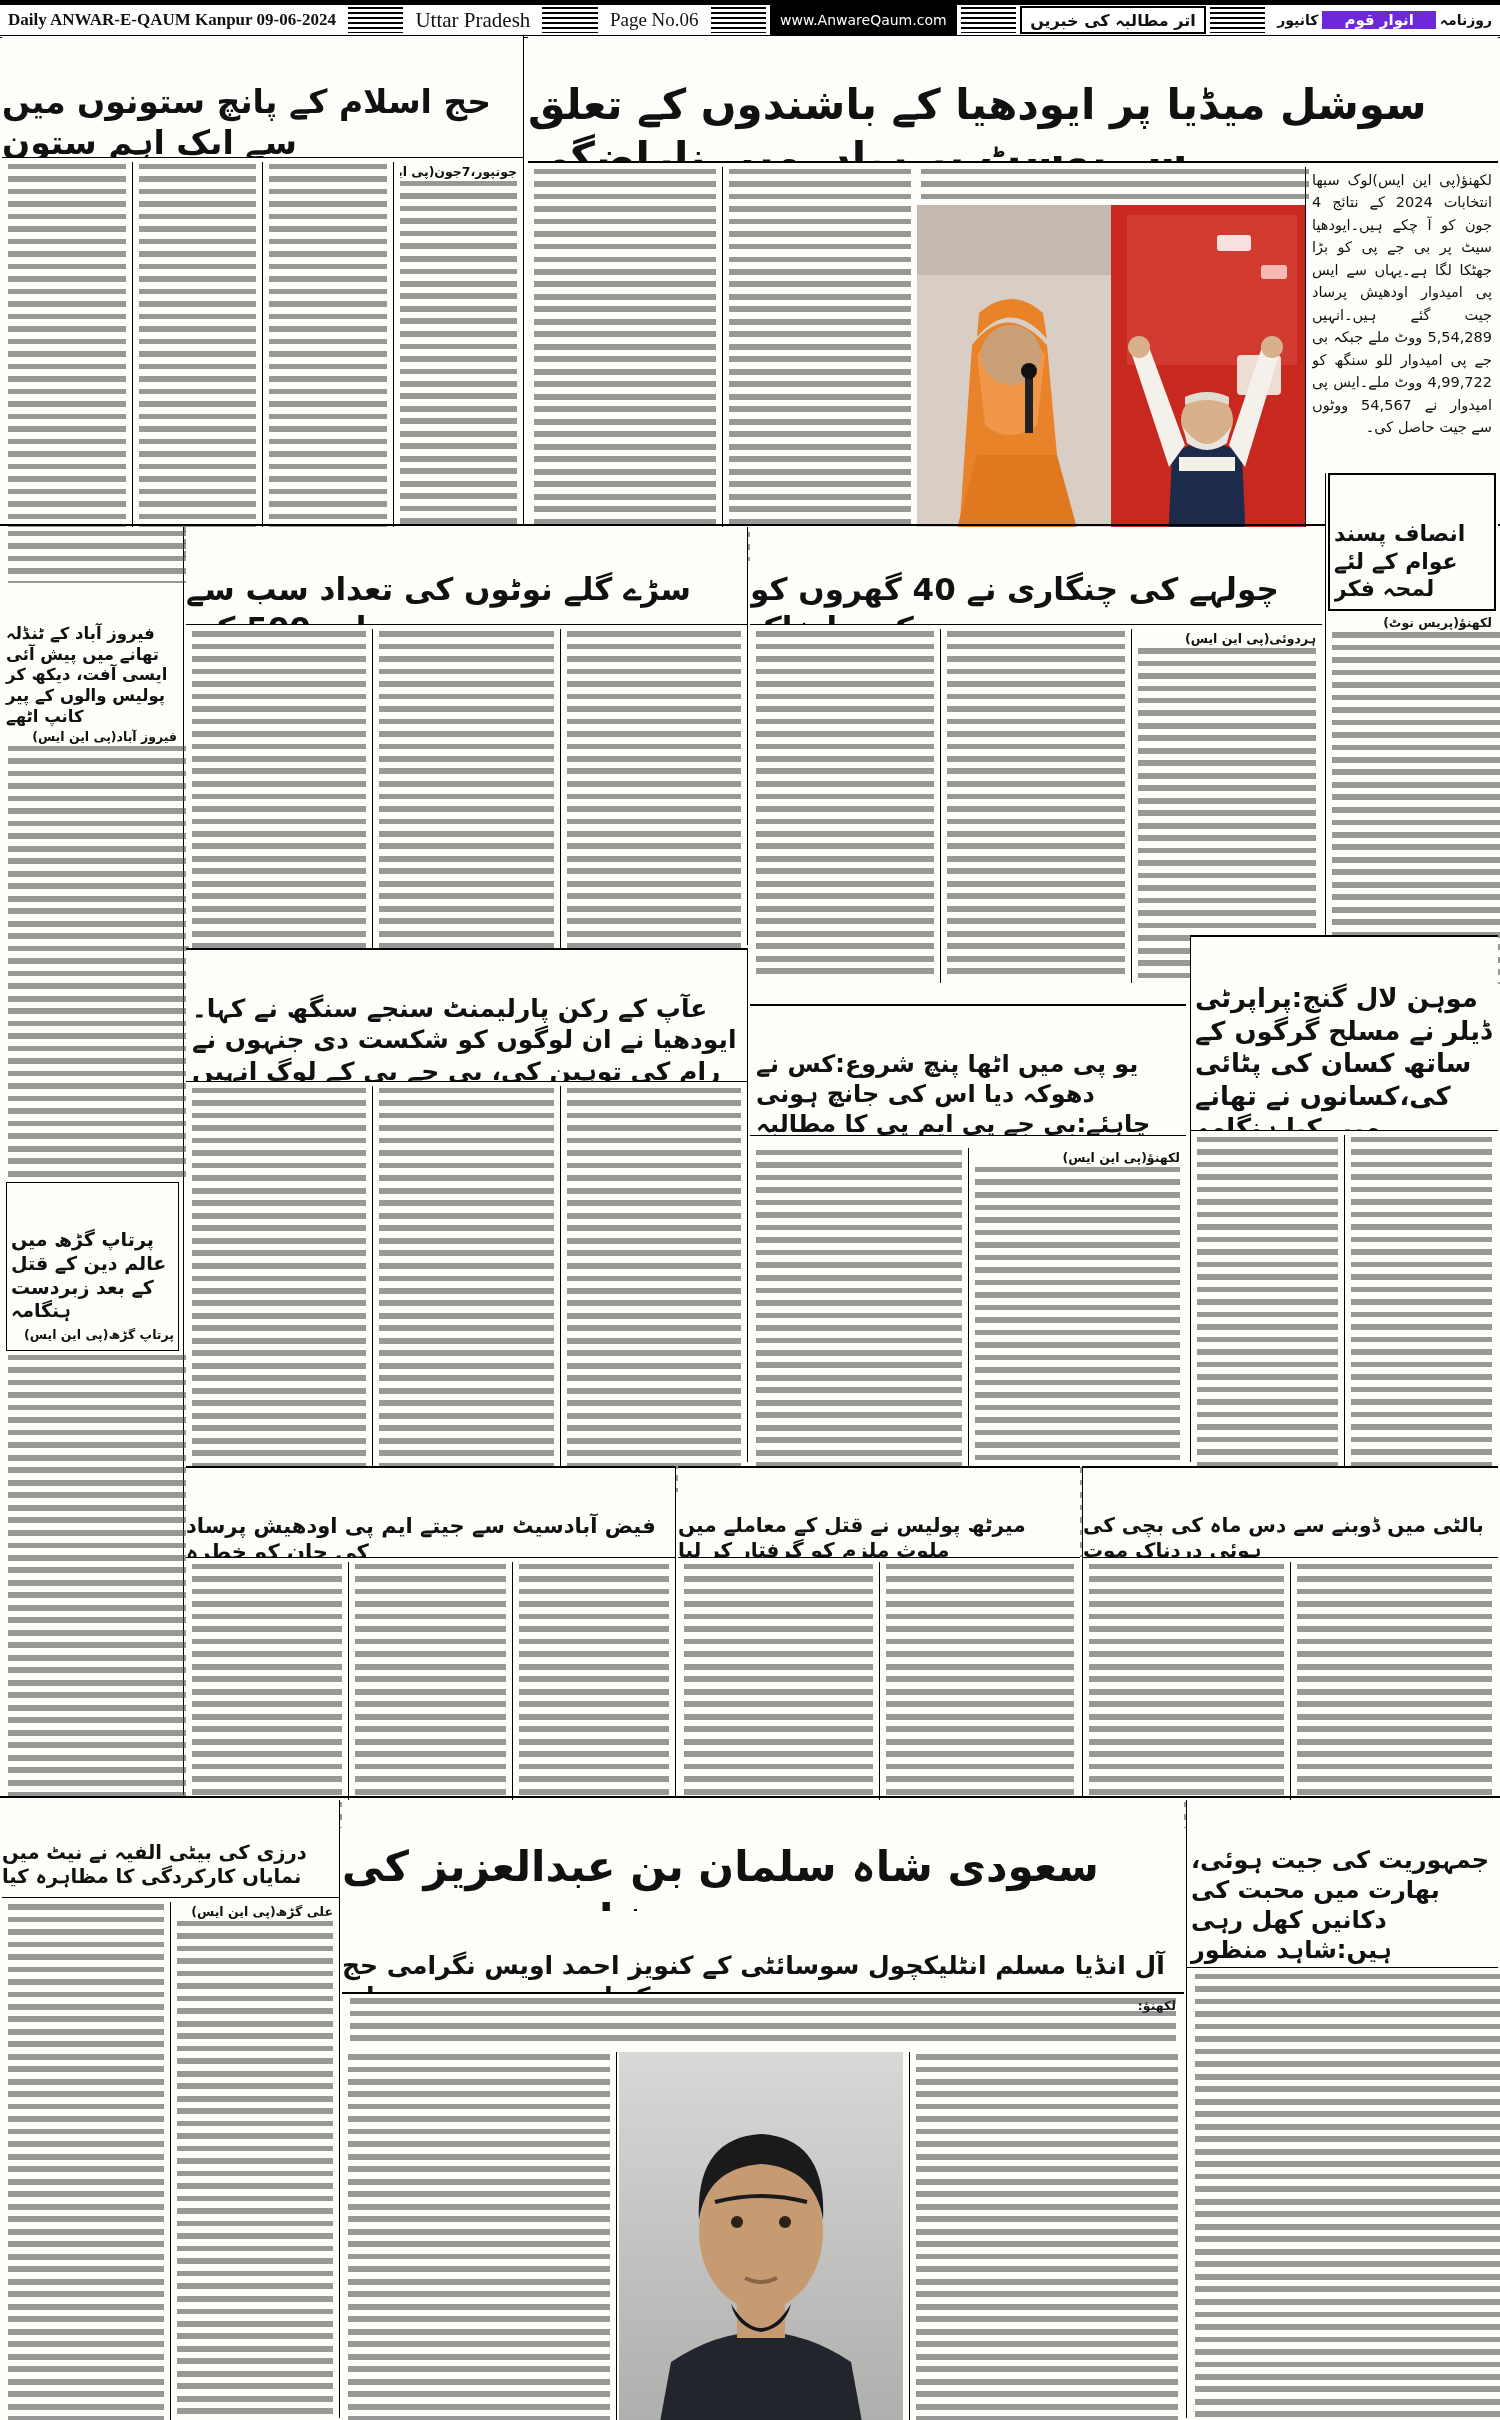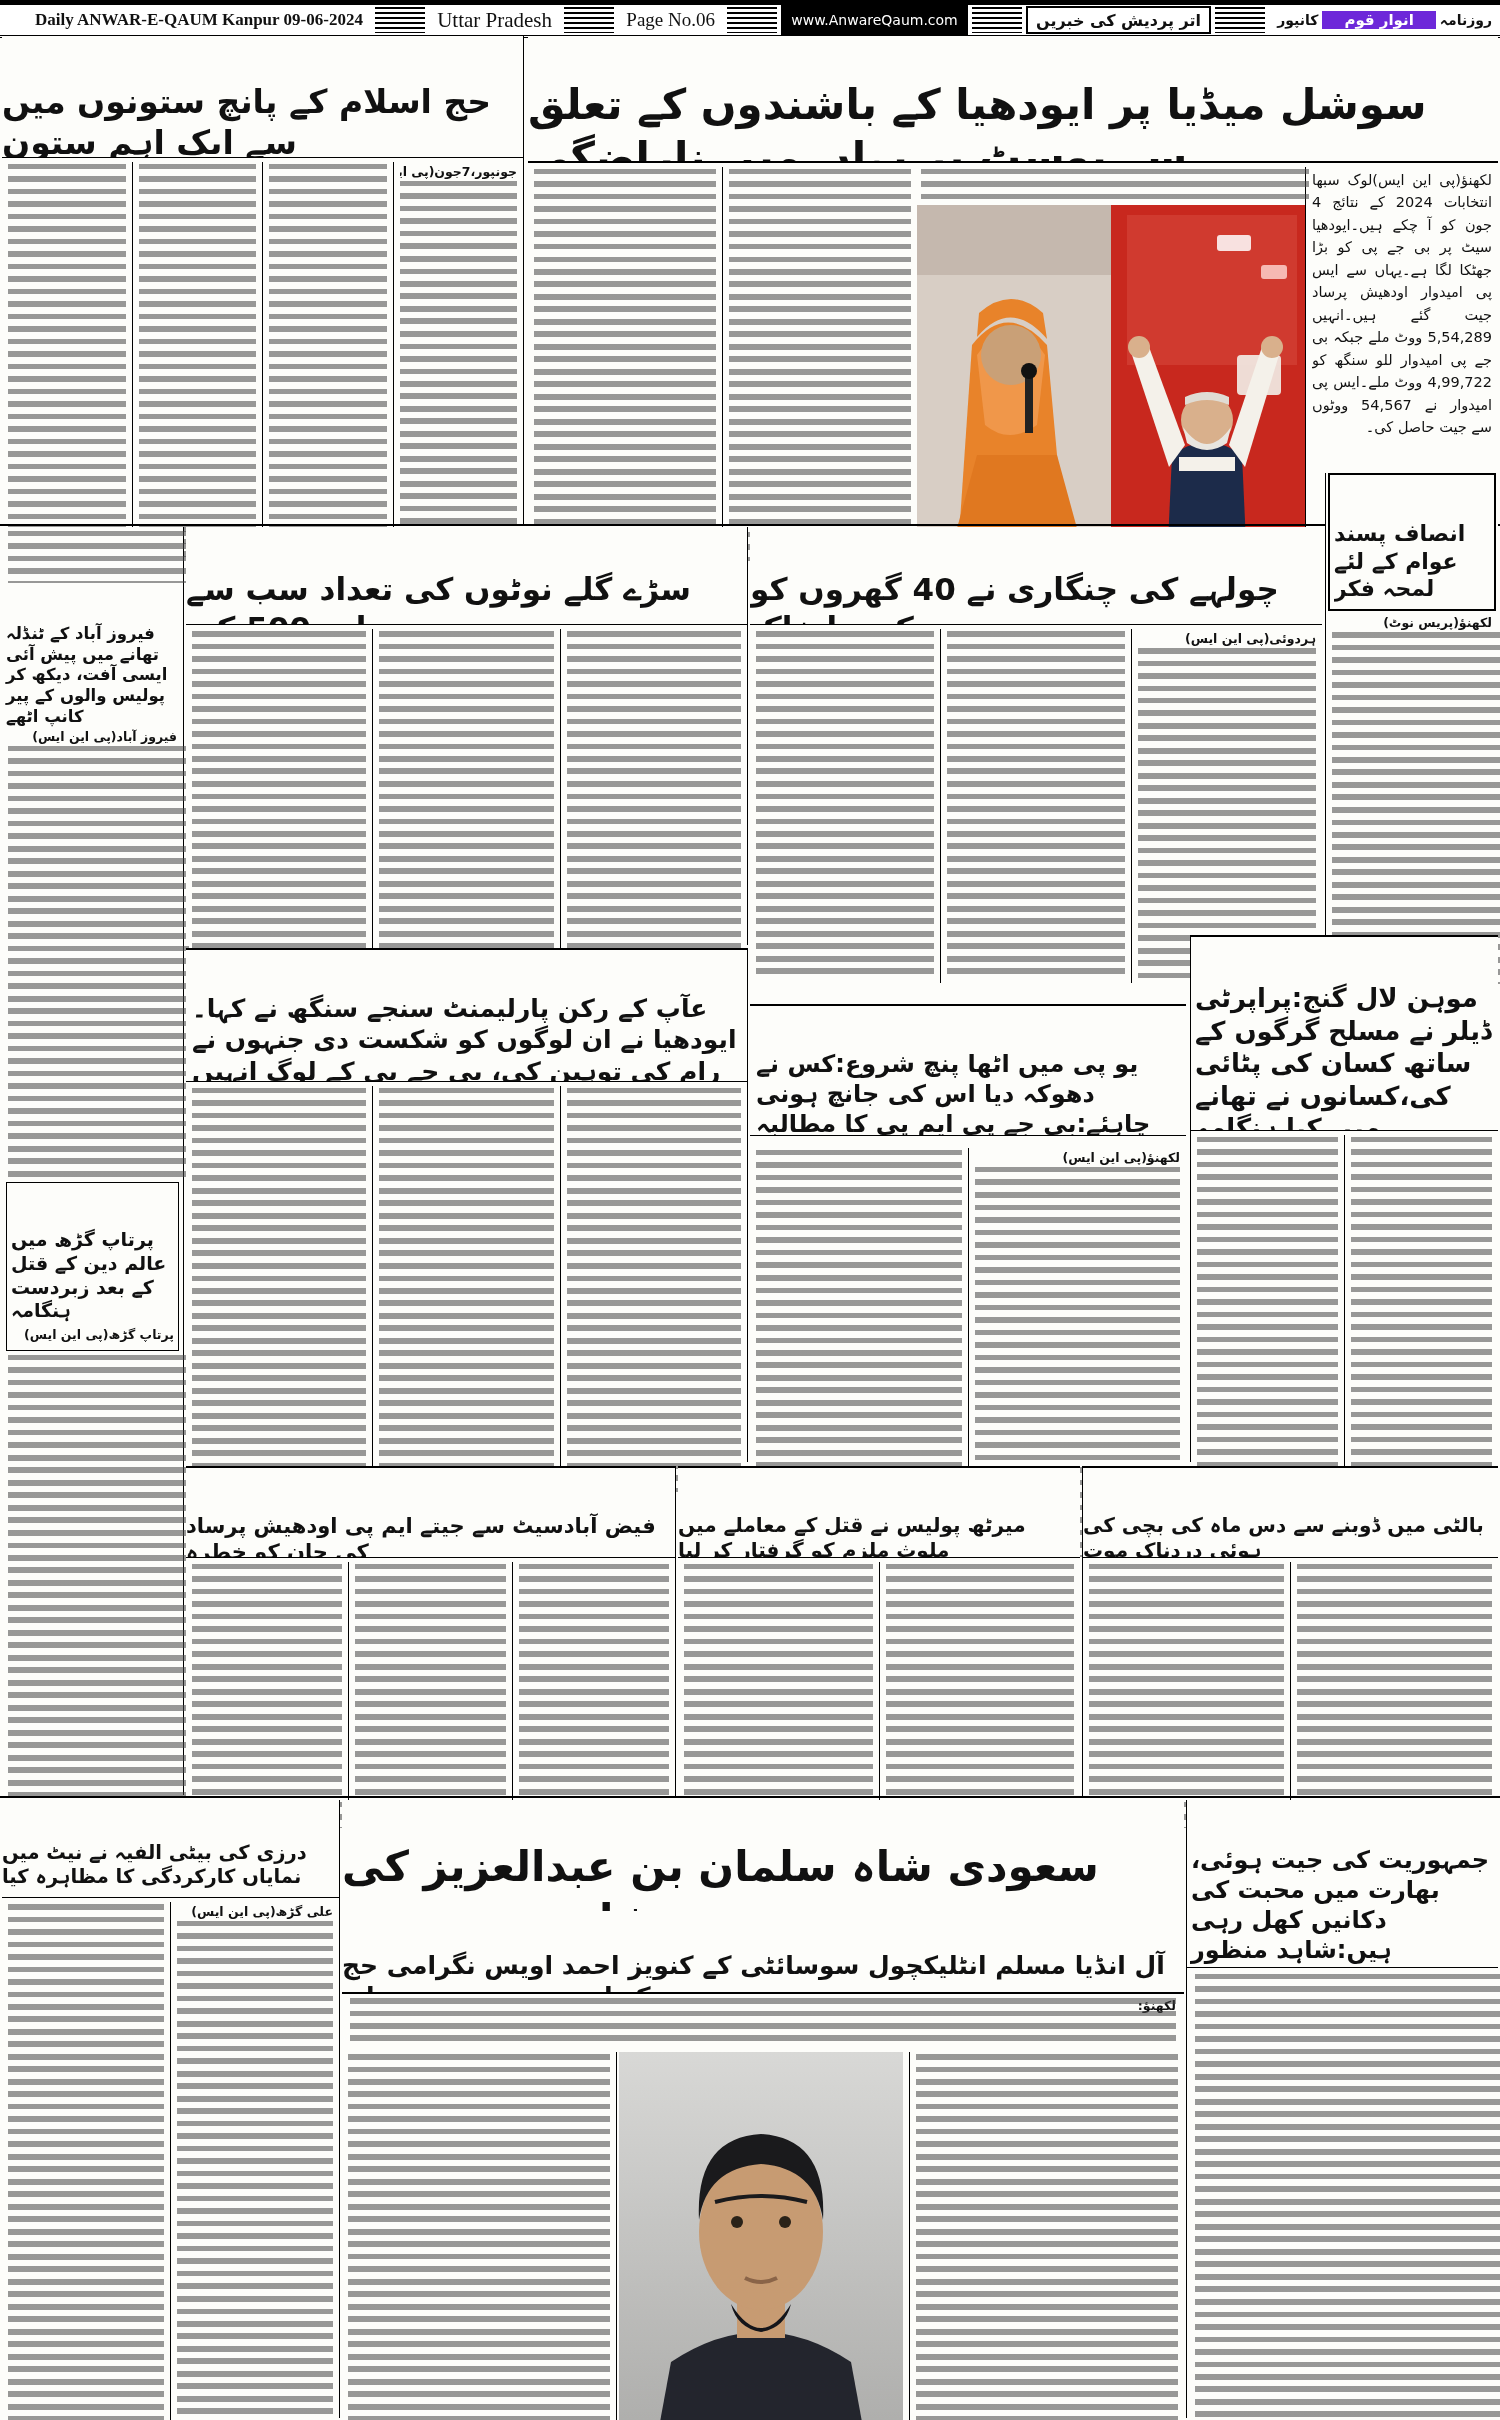--- a/index.html
+++ b/index.html
@@ -3,21 +3,21 @@
 <meta charset="utf-8">
 <style>
   html,body{margin:0;padding:0;background:#e8e8e4;}
   .page{position:relative;width:1500px;height:2420px;background:#fdfdfa;margin:0 auto;
         font-family:"DejaVu Sans",sans-serif;color:#111;overflow:hidden;}
   
   .hdr{position:absolute;left:0;top:0;width:1500px;height:30px;border-top:5px solid #000;
        border-bottom:3px double #000;display:flex;align-items:stretch;background:#fff;}
   .hseg{display:flex;align-items:center;padding:0 8px;white-space:nowrap;}
   .stripes{flex:1;min-width:24px;background:repeating-linear-gradient(to bottom,#000 0 2px,#fff 2px 5px);margin:2px 4px;}
-  .h-en{font-weight:bold;font-size:17px;font-family:"Liberation Serif",serif;margin-left:27px;}
+  .h-en{font-weight:bold;font-size:17px;font-family:"Liberation Serif",serif;}
   .h-up{font-size:21px;font-family:"Liberation Serif",serif;}
   .h-web{background:#000;color:#fff;font-size:14px;padding:0 10px;}
   .h-ur{font-weight:bold;font-size:16px;direction:rtl;border:2px solid #000;margin:1px 0;}
   .mast{direction:rtl;font-size:14px;font-weight:bold;display:flex;align-items:center;gap:4px;}
   .mast .inv{background:#6d28d9;color:#fff;padding:0 22px;font-size:15px;}
   
   .art{position:absolute;box-sizing:border-box;background:#fdfdfa;}
   .hl{direction:rtl;text-align:left;font-weight:bold;line-height:1.25;overflow:hidden;margin-top:39px;}
   .cols{display:flex;flex-direction:row-reverse;align-items:stretch;}
   .col{flex:1;padding:2px 6px;border-left:1px solid #000;min-width:0;}
@@ -38,21 +38,21 @@
 
   <div class="hdr">
     <div class="hseg h-en">Daily ANWAR-E-QAUM Kanpur 09-06-2024</div>
     <div class="stripes"></div>
     <div class="hseg h-up">Uttar Pradesh</div>
     <div class="stripes"></div>
     <div class="hseg h-up" style="font-size:19px;">Page No.06</div>
     <div class="stripes"></div>
     <div class="hseg h-web">www.AnwareQaum.com</div>
     <div class="stripes"></div>
-    <div class="hseg h-ur">اتر پردیش کی خبریں</div>
+    <div class="hseg h-ur">اتر مطالبہ کی خبریں</div>
     <div class="stripes"></div>
     <div class="hseg mast">
       <span>روزنامہ</span>
       <span class="inv">انوارِ قوم</span>
       <span>کانپور</span>
     </div>
   </div>
 
   <div class="art vline-l" style="left:2px;top:36px;width:522px;height:488px;border-left:none;border-right:1px solid #000;">
     <div class="hl" style="font-size:33px;height:76px;border-bottom:1px solid #000;padding-top:6px;">حج اسلام کے پانچ ستونوں میں سے ایک اہم ستون</div>

